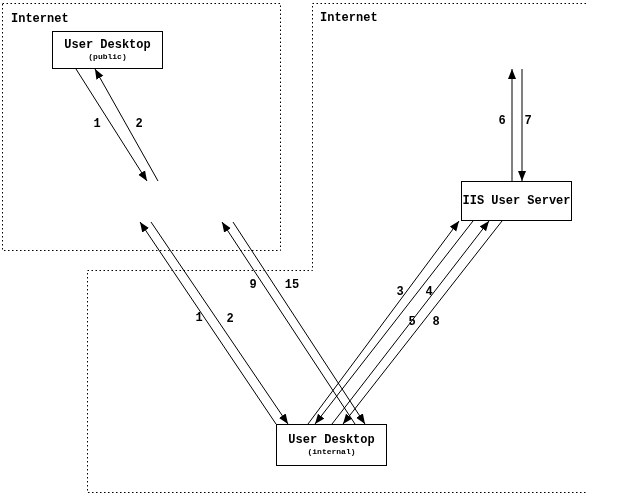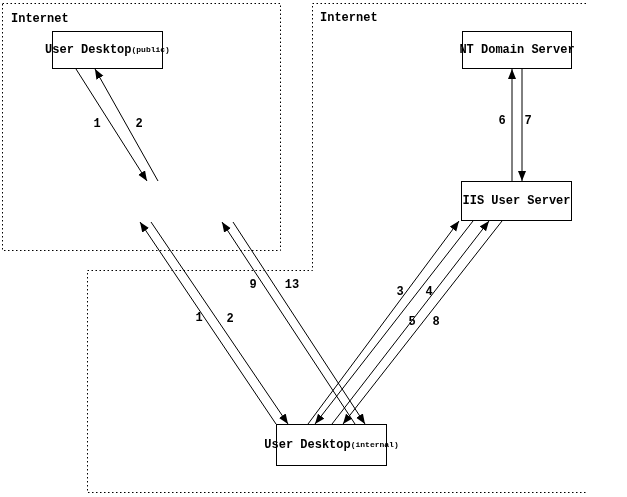--- a/index.html
+++ b/index.html
@@ -7,21 +7,21 @@
     position:relative;width:587px;height:497px;background:#ffffff;
     font-family:"Liberation Mono","DejaVu Sans Mono",monospace;color:#000;
     overflow:hidden;
   }
   .stage svg{position:absolute;left:0;top:0;}
   .zone-label{
     position:absolute;font-size:12px;font-weight:bold;white-space:nowrap;
   }
   .node{
     position:absolute;border:1px solid #000;background:#fff;box-sizing:border-box;
-    display:flex;flex-direction:row;align-items:center;justify-content:center;
+    display:flex;flex-direction:column;align-items:center;justify-content:center;
     text-align:center;
   }
   .node-label{font-size:12px;font-weight:bold;white-space:nowrap;line-height:14px;}
   .node-sublabel{font-size:8px;font-weight:bold;white-space:nowrap;line-height:10px;text-align:center;}
   .edge-label{
     position:absolute;font-size:12px;font-weight:bold;white-space:nowrap;
     transform:translate(-50%,-50%);
   }
 </style>
 </head>
@@ -57,40 +57,37 @@
   </svg>
 
   <div class="zone-label" style="left:11px;top:12px">Internet</div>
   <div class="zone-label" style="left:320px;top:11px">Internet</div>
 
   <div class="node" style="left:52px;top:31px;width:111px;height:38px">
     <div class="node-label">User Desktop</div>
     <div class="node-sublabel">(public)</div>
   </div>
 
-  <div class="node" style="left:462px;top:31px;width:110px;height:38px">
-    <div class="node-label">NT Domain Server</div>
-  </div>
 
 
   <div class="node" style="left:461px;top:181px;width:111px;height:40px">
     <div class="node-label">IIS User Server</div>
   </div>
 
   <div class="node" style="left:276px;top:424px;width:111px;height:42px">
     <div class="node-label">User Desktop</div>
     <div class="node-sublabel">(internal)</div>
   </div>
 
   <div class="edge-label" style="left:97px;top:124px">1</div>
   <div class="edge-label" style="left:139px;top:124px">2</div>
   <div class="edge-label" style="left:502px;top:121px">6</div>
   <div class="edge-label" style="left:528px;top:121px">7</div>
   <div class="edge-label" style="left:199px;top:318px">1</div>
   <div class="edge-label" style="left:230px;top:319px">2</div>
   <div class="edge-label" style="left:253px;top:285px">9</div>
-  <div class="edge-label" style="left:292px;top:285px">13</div>
+  <div class="edge-label" style="left:292px;top:285px">15</div>
   <div class="edge-label" style="left:400px;top:292px">3</div>
   <div class="edge-label" style="left:429px;top:292px">4</div>
   <div class="edge-label" style="left:412px;top:322px">5</div>
   <div class="edge-label" style="left:436px;top:322px">8</div>
 
 </div>
 
 </body></html>

